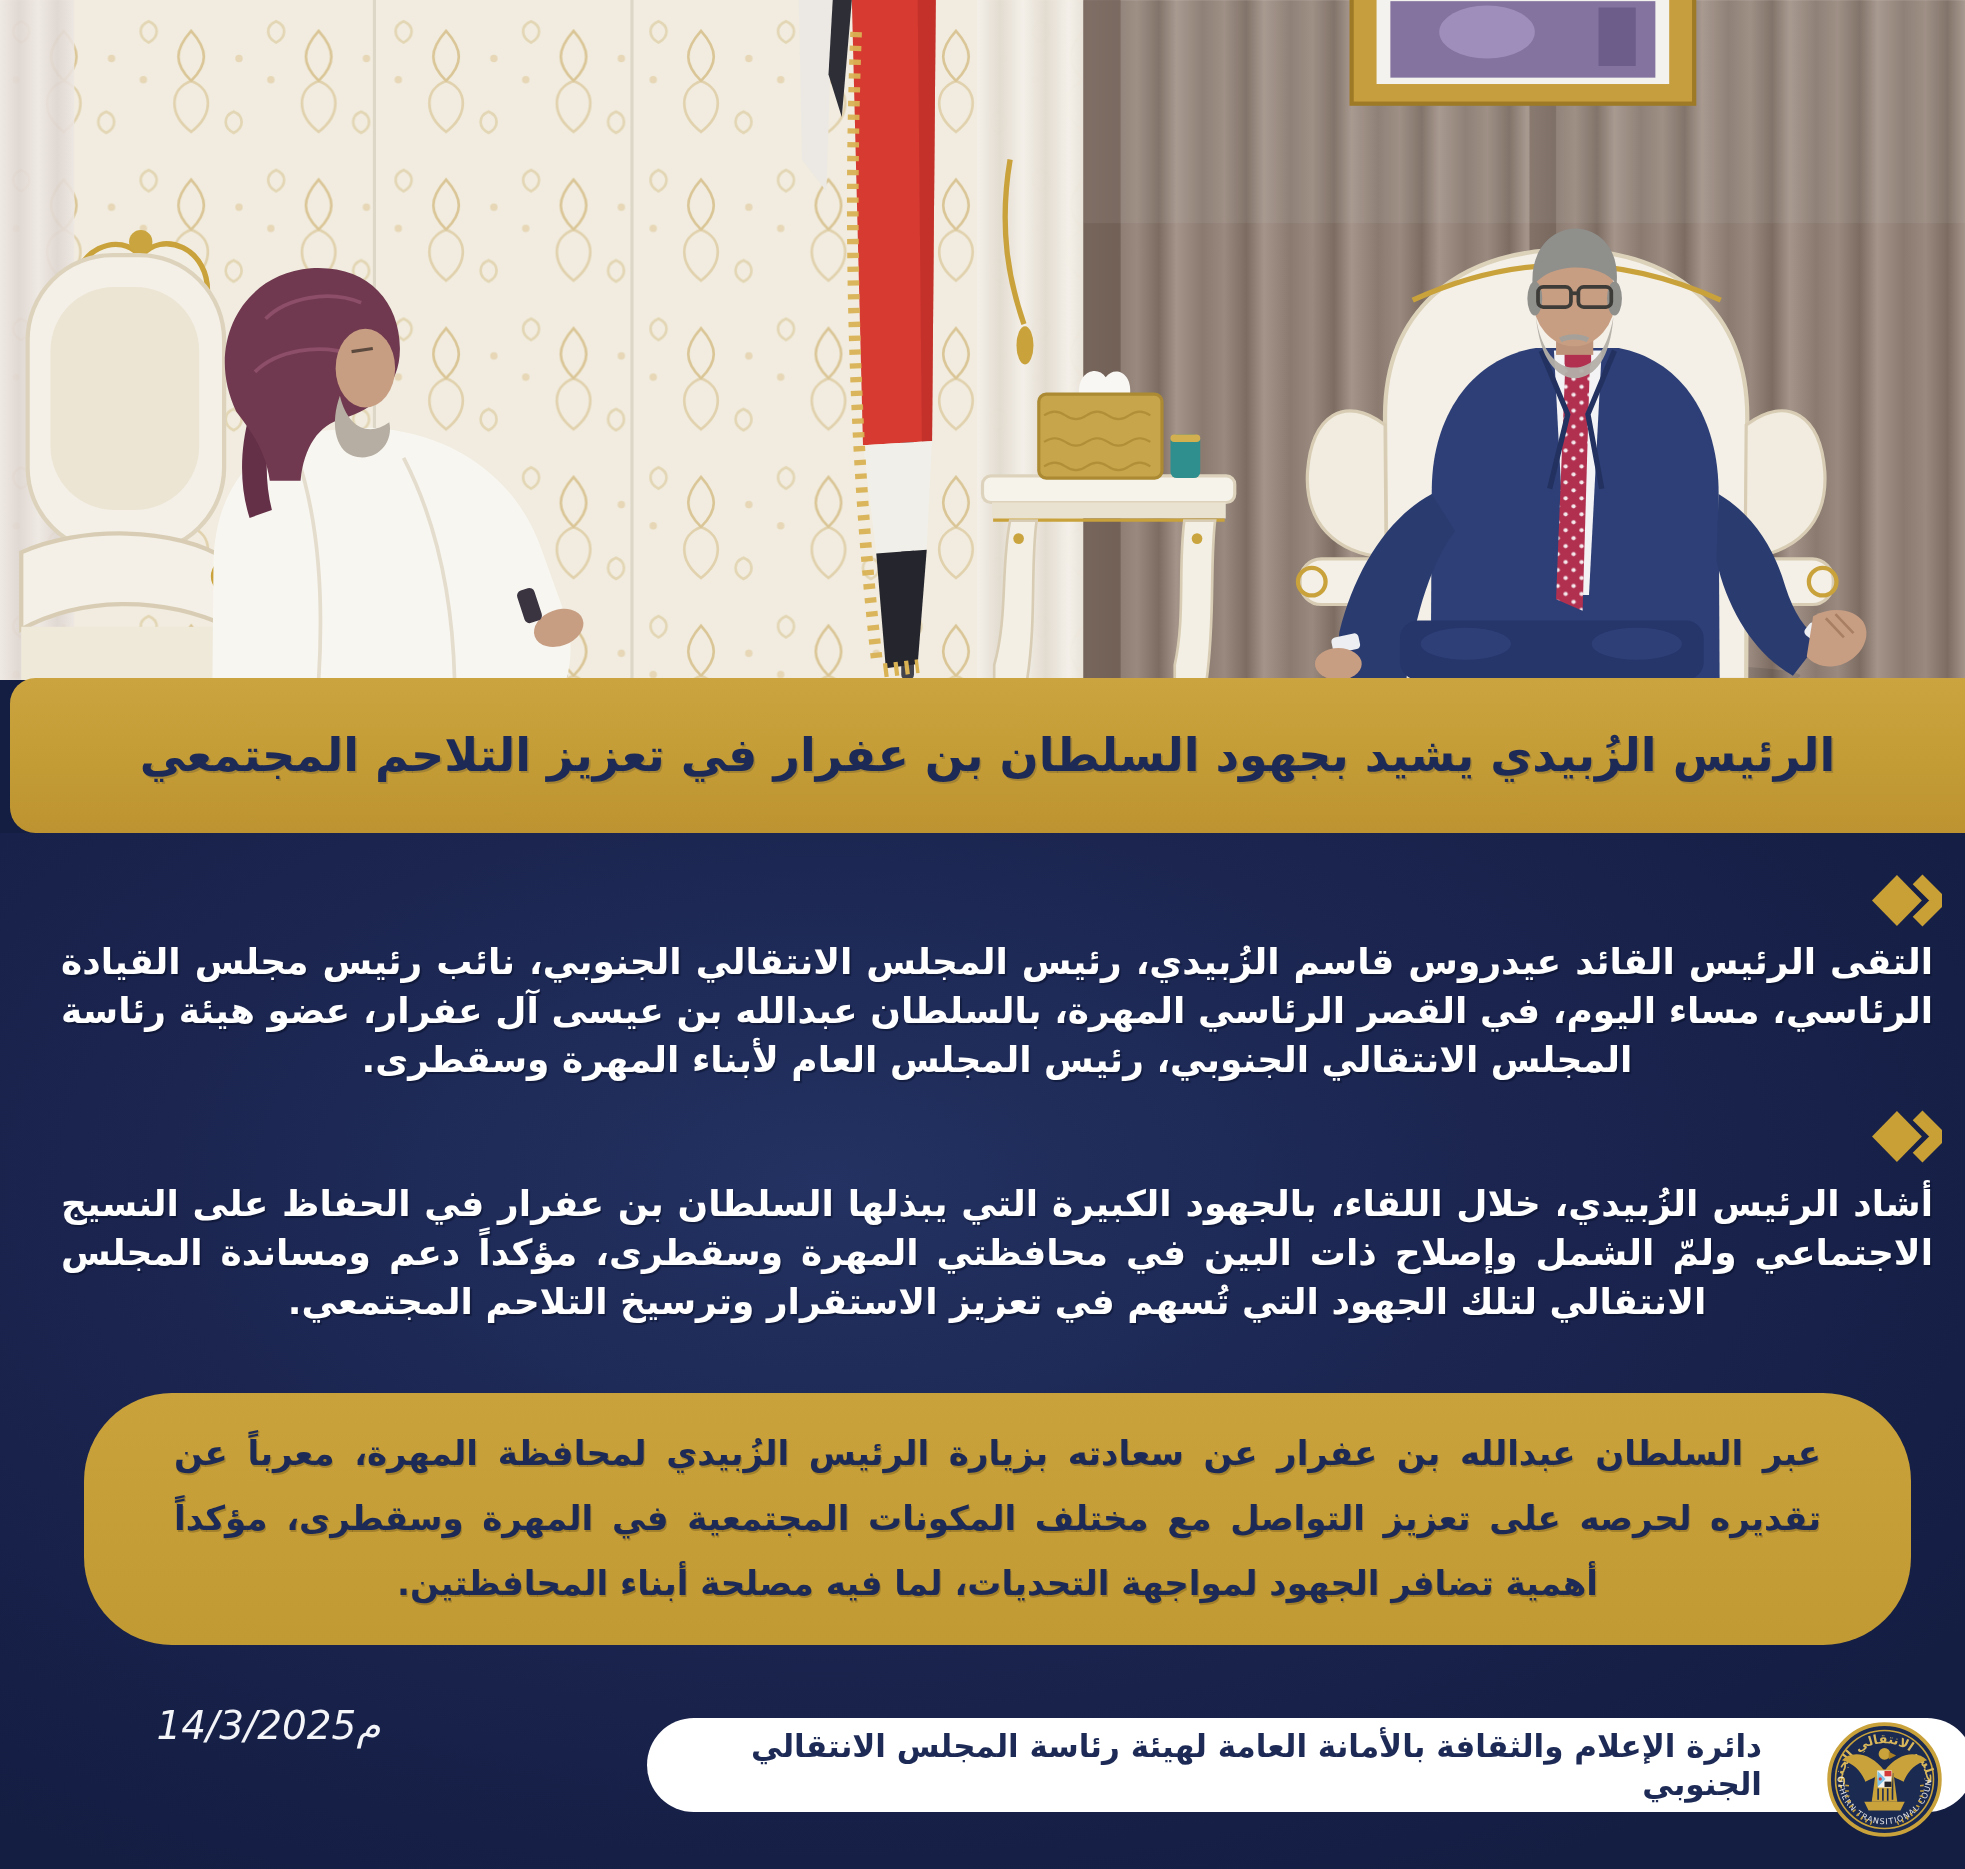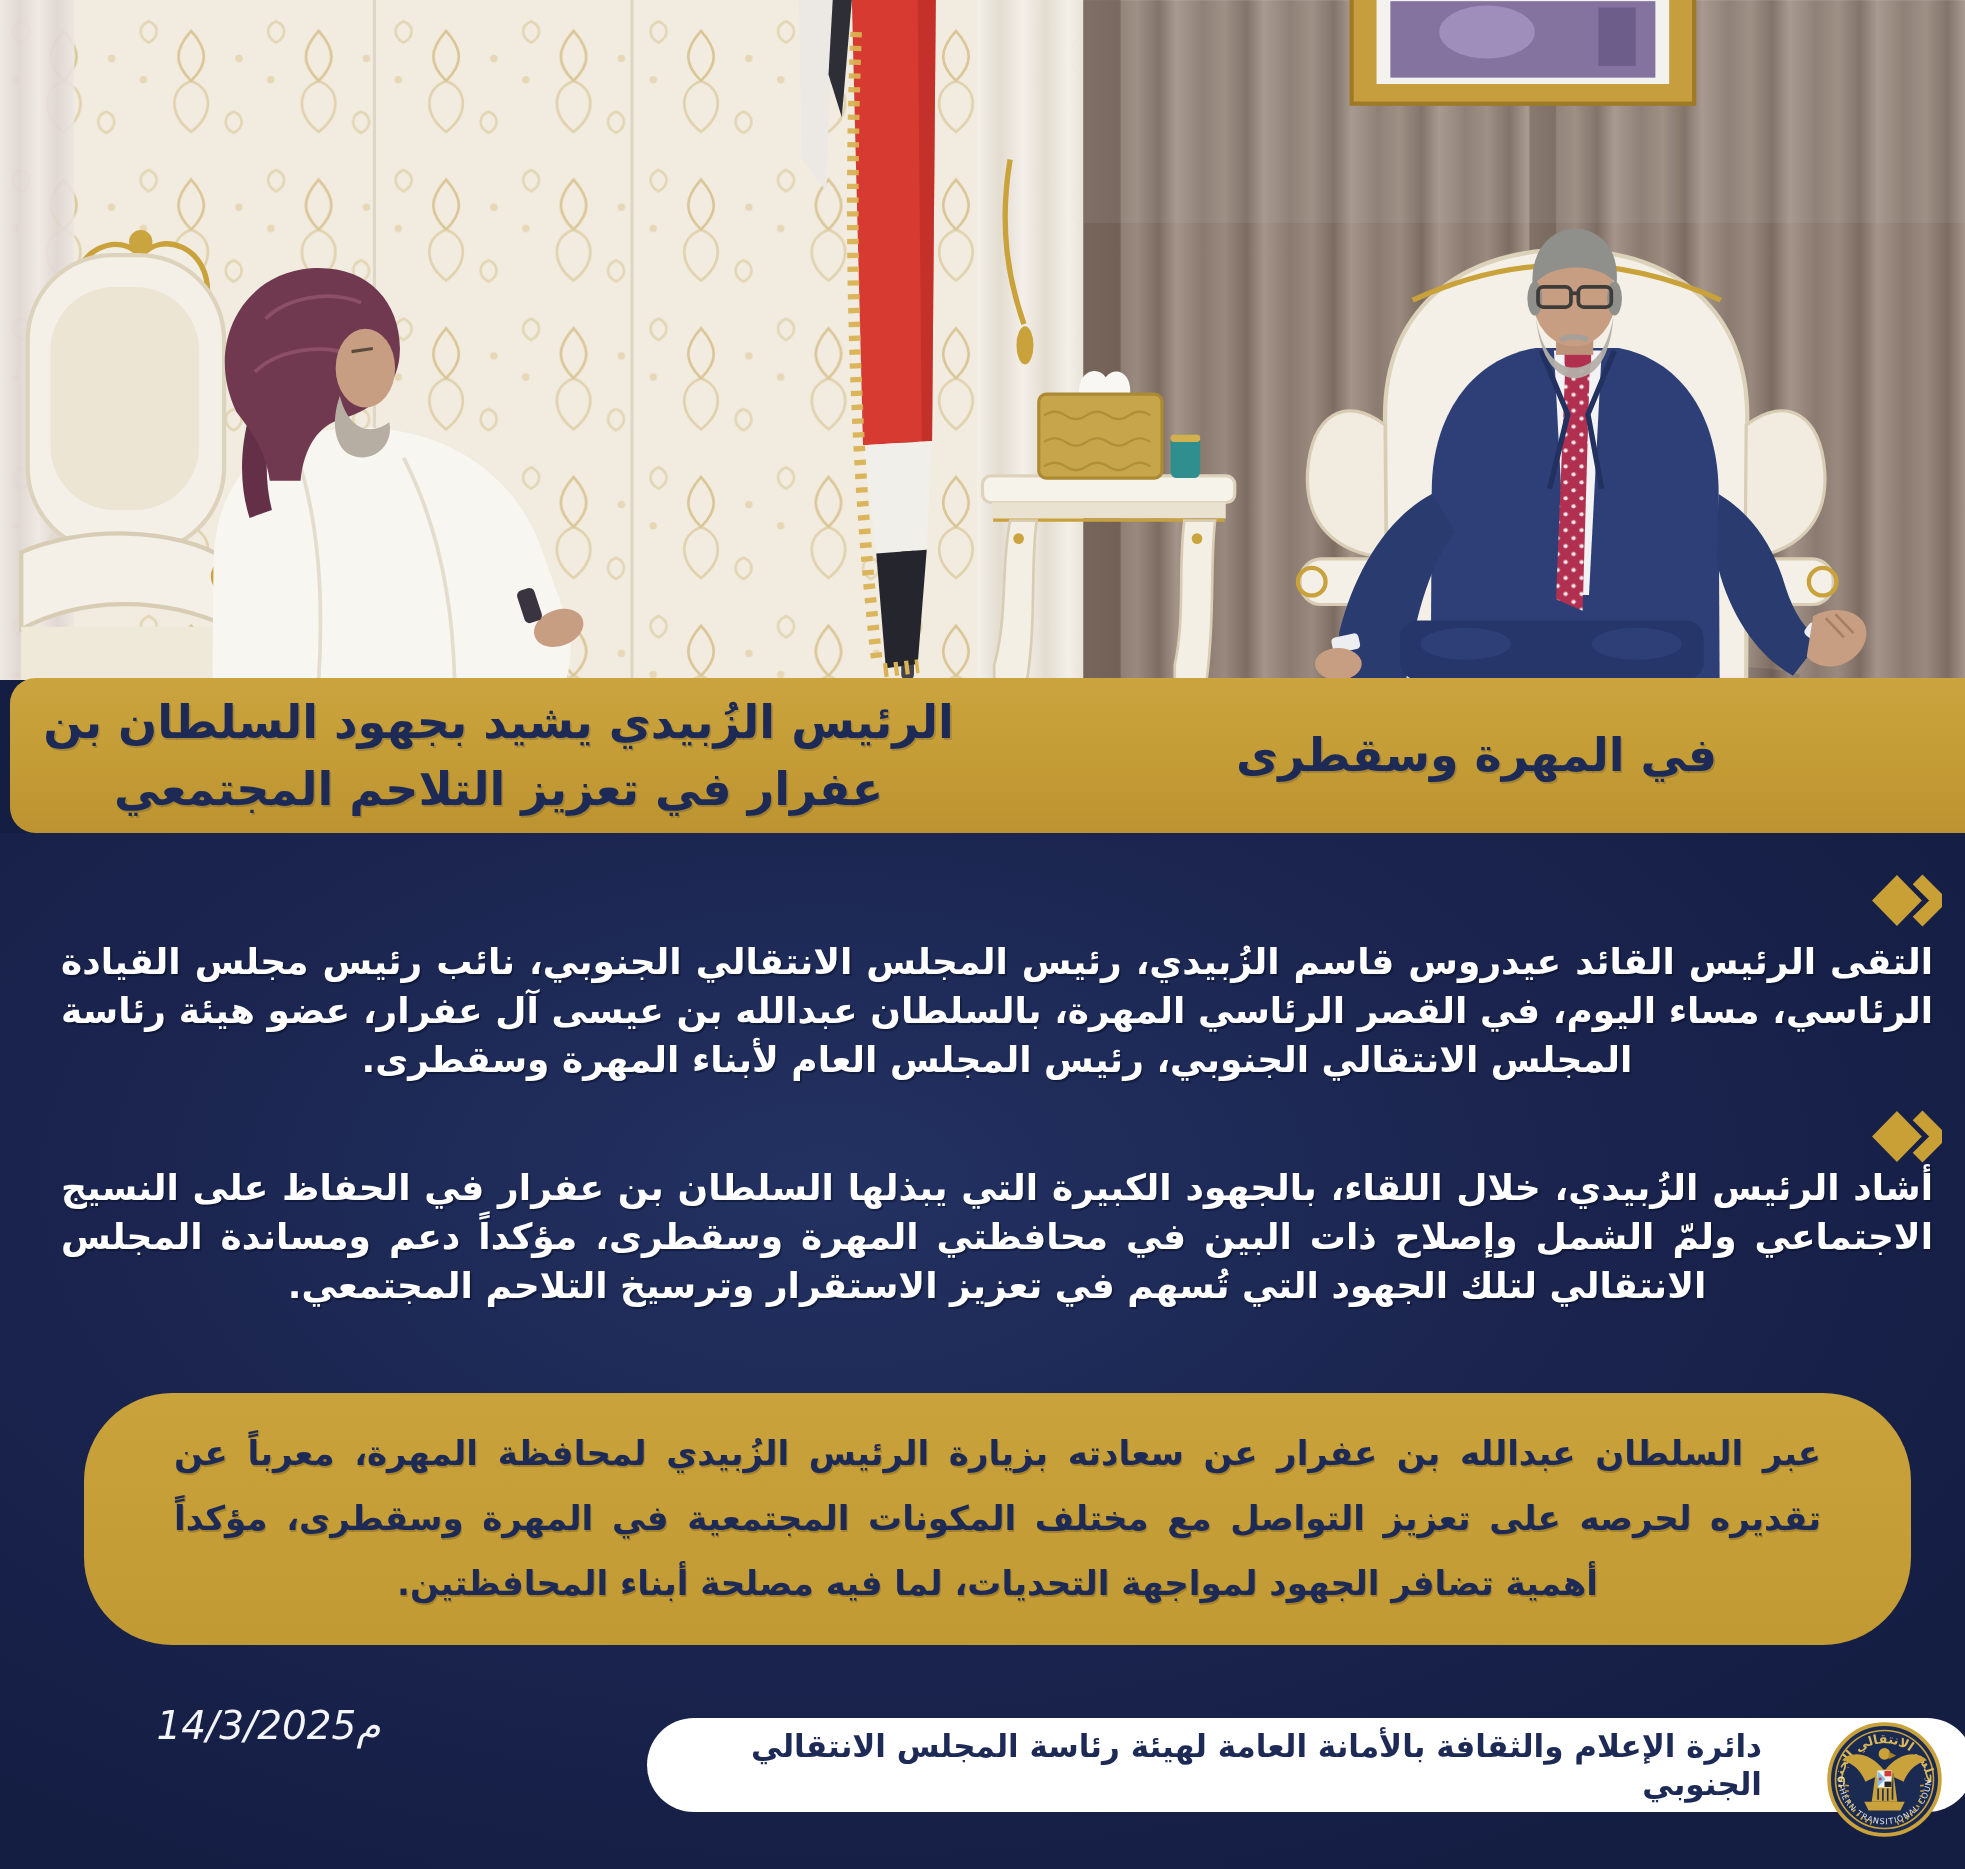--- a/index.html
+++ b/index.html
@@ -32,21 +32,21 @@
   .bullet-1{top:41px;right:23.4px;}
   .bullet-2{top:277px;right:23.4px;}
 
   .para{
     position:absolute;right:32px;width:1872px;
     direction:rtl;color:#ffffff;font-weight:bold;font-size:36px;line-height:49px;
     text-align:justify;text-align-last:center;
     text-shadow:1.6px 2.1px 1.1px rgba(5,10,30,0.45);
   }
   .para-1{top:104px;}
-  .para-2{top:330px;}
+  .para-2{top:346px;}
 
   
   .quote-box{
     position:absolute;top:560px;left:84px;width:1827px;height:252px;
     background:linear-gradient(180deg,#c9a23c 0%,#c29a33 100%);
     border-radius:88px;
   }
   .quote-text{
     direction:rtl;color:#1d2a55;font-weight:bold;font-size:34px;line-height:65px;
     text-align:justify;text-align-last:center;
@@ -241,21 +241,20 @@
         <rect x="2972" y="540" width="62" height="38" rx="10" fill="none" stroke="#3e3c38" stroke-width="7"></rect>
         <line x1="2958" y1="552" x2="2972" y2="552" stroke="#3e3c38" stroke-width="7"></line>
         <path d="M2892,596 C2900,676 2930,710 2966,712 C3004,710 3032,674 3038,596 C3026,664 2996,692 2964,692 C2932,692 2902,662 2892,596 Z" fill="#b3afa8" opacity="0.95"></path>
         <path d="M2938,640 C2952,632 2976,632 2990,640" stroke="#a5a19a" stroke-width="10" fill="none"></path>
       </g>
     </svg>
   </div>
 
   <div class="banner">
     <div class="hl">الرئيس الزُبيدي يشيد بجهود السلطان بن عفرار في تعزيز التلاحم المجتمعي</div>
-    <div class="hl">في المهرة وسقطرى</div>
   </div>
 
   <div class="body-section">
 
     <svg class="bullet bullet-1" viewBox="0 0 132 100">
       <polygon points="47,2 94,50 47,98 0,50" fill="#c9a035"></polygon>
       <path d="M86,10 L126,50 L86,90" stroke="#c9a035" stroke-width="26" fill="none"></path>
     </svg>
     <div class="para para-1">التقى الرئيس القائد عيدروس قاسم الزُبيدي، رئيس المجلس الانتقالي الجنوبي، نائب رئيس مجلس القيادة الرئاسي، مساء اليوم، في القصر الرئاسي المهرة، بالسلطان عبدالله بن عيسى آل عفرار، عضو هيئة رئاسة المجلس الانتقالي الجنوبي، رئيس المجلس العام لأبناء المهرة وسقطرى.</div>
 

